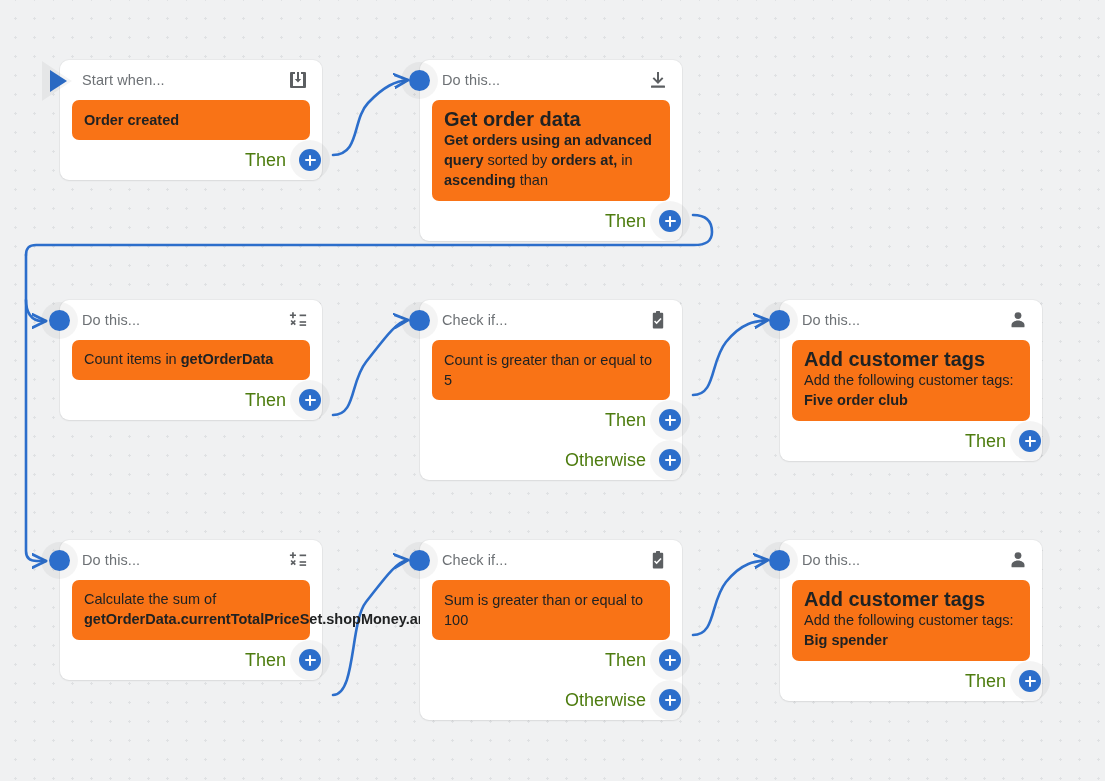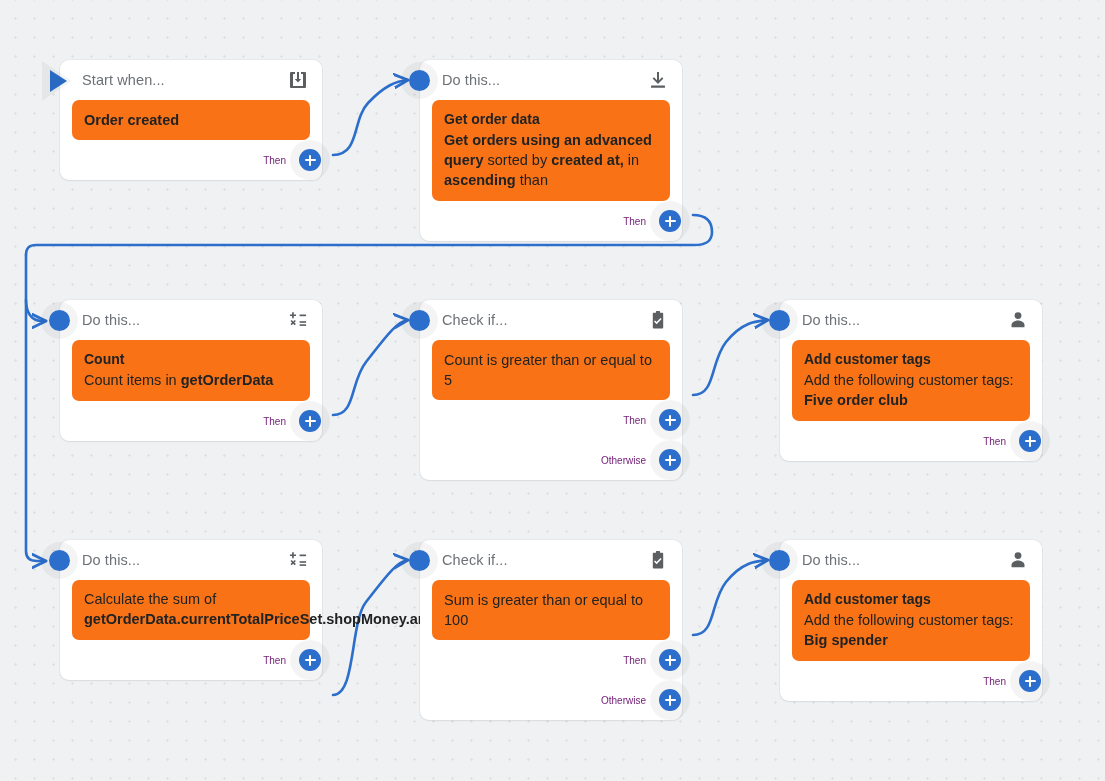--- a/index.html
+++ b/index.html
@@ -63,43 +63,43 @@
     border-radius: 7px;
     padding: 9px 12px 11px 12px;
     font-size: 14.5px;
     line-height: 20px;
     color: #202223;
   }
   .body-box.plain { padding: 10px 12px; }
   .body-box .t-strong { font-weight: 700; }
   .body-box .t-title {
     font-weight: 700;
-    font-size: 14px;
+    font-size: 20px;
     display: block;
     margin-bottom: 1px;
   }
   .body-box .t-norm { font-weight: 400; text-align: center; }
 
   .foot {
     display: flex;
     flex-direction: column;
     align-items: flex-end;
     padding: 0 12px 0 0;
   }
   .foot-row {
     display: flex;
     align-items: center;
     justify-content: flex-end;
     height: 40px;
     position: relative;
     width: 100%;
   }
   .foot-label {
-    font-size: 10px;
-    color: #701a75;
+    font-size: 18px;
+    color: #4d7c0f;
     margin-right: 24px;
     white-space: nowrap;
   }
 
   
   .plus {
     position: absolute;
     width: 22px; height: 22px;
     border-radius: 50%;
     background: #2c6ecb;
@@ -207,21 +207,21 @@
     <div class="in-dot"></div>
     <div class="card-head">
       <span class="card-head-title">Do this...</span>
       <svg class="head-icon" viewBox="0 0 20 20">
         <path class="ic" d="M9 2h2v8.2l3-3 1.4 1.4L10 14 4.6 8.6 6 7.2l3 3V2z"></path>
         <rect class="ic" x="3" y="15.6" width="14" height="2.2" rx="0.6"></rect>
       </svg>
     </div>
     <div class="body-box">
       <span class="t-title">Get order data</span>
-      <span class="t-strong">Get orders using an advanced query</span><span class="t-norm"> sorted by </span><span class="t-strong">created at,</span><span class="t-norm"> in </span><span class="t-strong">ascending</span><span class="t-norm"> than</span>
+      <span class="t-strong">Get orders using an advanced query</span><span class="t-norm"> sorted by </span><span class="t-strong">orders at,</span><span class="t-norm"> in </span><span class="t-strong">ascending</span><span class="t-norm"> than</span>
     </div>
     <div class="foot">
       <div class="foot-row">
         <span class="foot-label">Then</span>
         <span class="plus"></span>
       </div>
     </div>
   </div>
 
   <div class="card" style="left:60px; top:300px; width:262px;">
@@ -230,21 +230,20 @@
       <span class="card-head-title">Do this...</span>
       <svg class="head-icon" viewBox="0 0 20 20">
         <path class="ic" d="M4.1 2.2h1.7v2.2H8v1.7H5.8v2.2H4.1V6.1H1.9V4.4h2.2V2.2z"></path>
         <rect class="ic" x="11.6" y="4.5" width="6.5" height="1.7"></rect>
         <path class="ic" d="M2.5 11.1 3.7 9.9l1.5 1.5 1.5-1.5 1.2 1.2-1.5 1.5 1.5 1.5-1.2 1.2-1.5-1.5-1.5 1.5-1.2-1.2L4 12.6 2.5 11.1z"></path>
         <rect class="ic" x="11.6" y="11.2" width="6.5" height="1.6"></rect>
         <rect class="ic" x="11.6" y="14.3" width="6.5" height="1.6"></rect>
       </svg>
     </div>
     <div class="body-box">
-      <span class="t-title">Count</span>
       <span class="t-norm">Count items in </span><span class="t-strong">getOrderData</span>
     </div>
     <div class="foot">
       <div class="foot-row">
         <span class="foot-label">Then</span>
         <span class="plus"></span>
       </div>
     </div>
   </div>
 

